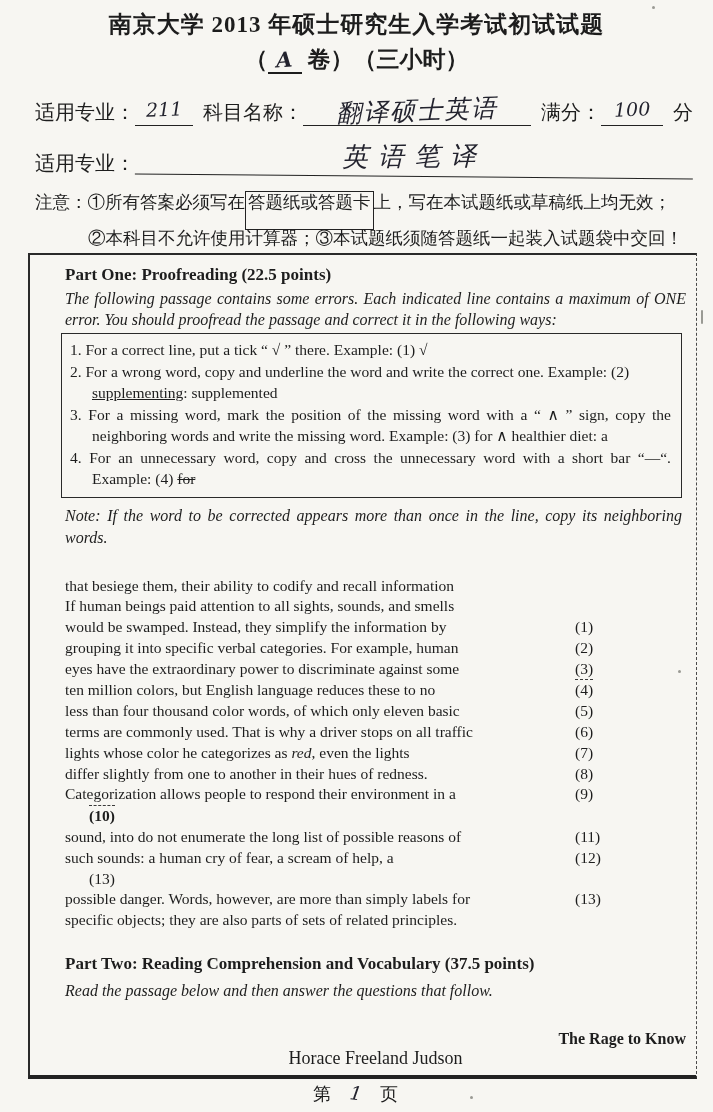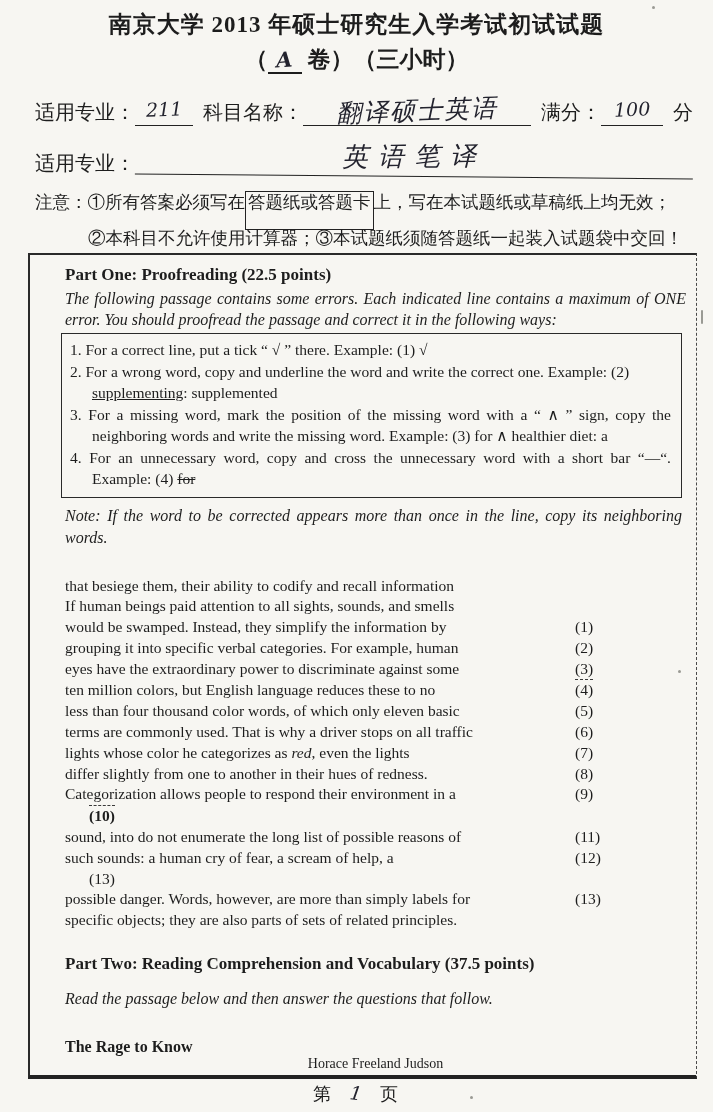--- a/index.html
+++ b/index.html
@@ -89,23 +89,23 @@
   .passage { margin-top:27px; font-size:15.5px; line-height:20.8px; }
   .prow { display:flex; }
   .ptext { width:486px; }
   .lnum { width:70px; padding-left:24px; }
   .lnum span { display:inline-block; }
   .lnum .nu { border-bottom:1.5px dashed #3a3a3a; }
   .lnum .no { border-top:1.5px dashed #3a3a3a;font-weight:bold; }
 
   
   .p2-head { margin-top:23px; font-size:17px; font-weight:bold; }
-  .p2-intro { font-style:italic; font-size:16px; margin-top:16px; }
-  .rtitle { margin-top:30px; text-align:left; font-size:16px; font-weight:bold; }
-  .rauthor { text-align:center; font-size:14px; }
+  .p2-intro { font-style:italic; font-size:16px; margin-top:8px; }
+  .rtitle { margin-top:30px; text-align:right; font-size:16px; font-weight:bold; }
+  .rauthor { text-align:center; font-size:18px; }
   .para1 {
     margin-top:3px; font-size:15.5px; line-height:20.8px; text-align:justify;
     padding-right:2px;
   }
   .para1 .qnum { padding-right:26px; }
 
   
   .footer {
     position:absolute; top:1082px; left:0; right:0;
     text-align:center; font-size:18px; letter-spacing:2px;

